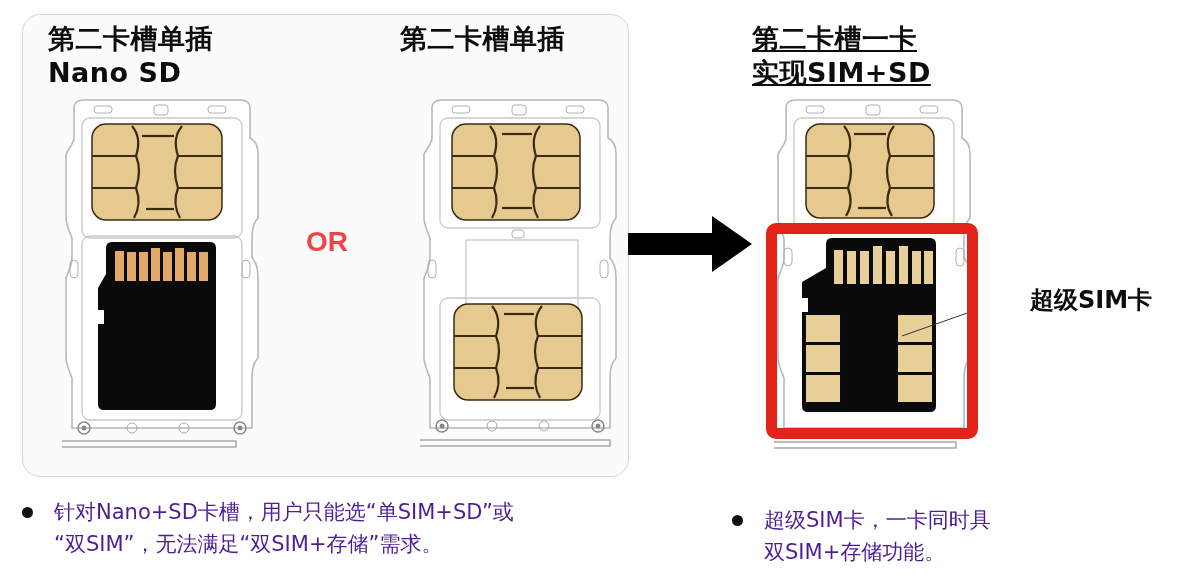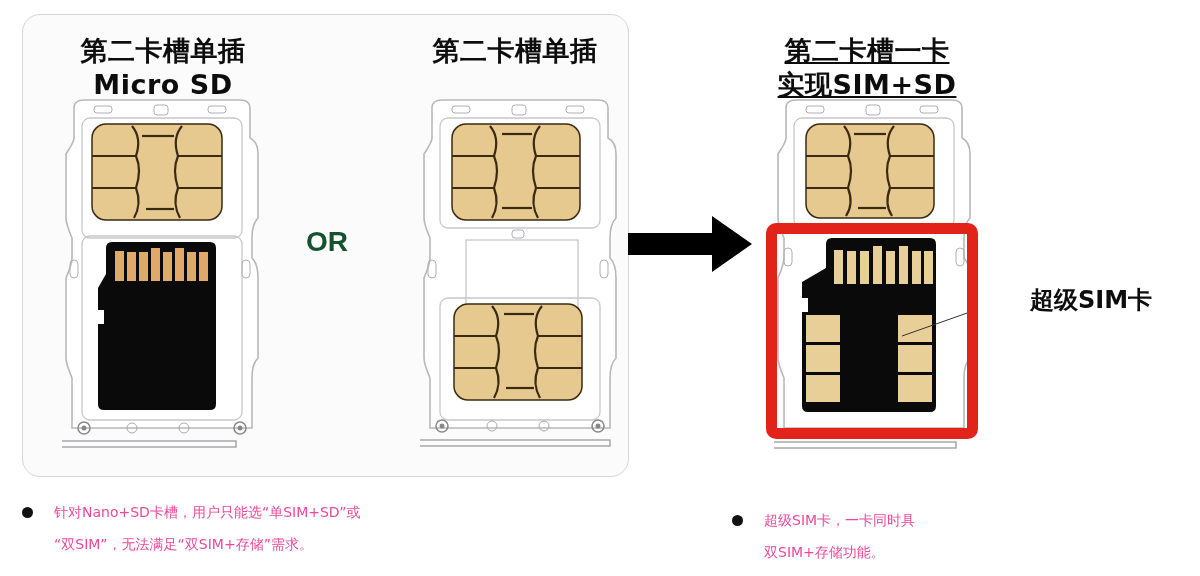--- a/index.html
+++ b/index.html
@@ -8,53 +8,53 @@
     background:#ffffff;
     font-family:"DejaVu Sans","Liberation Sans",sans-serif;
     color:#111;
   }
   .panel {
     position:absolute; left:22px; top:14px; width:607px; height:463px;
     border:1.5px solid #d6d6d8; border-radius:18px; background:#fbfbfc;
     box-sizing:border-box;
   }
   .title {
-    position:absolute; text-align:center; font-weight:bold;
-    font-size:27px; line-height:34px; color:#0d0d0d; letter-spacing:0.5px;margin-top:12px;
+    position:absolute; text-align:left; font-weight:bold;
+    font-size:27px; line-height:34px; color:#0d0d0d; letter-spacing:0.5px;
   }
   .or-label {
-    position:absolute; left:306px; top:226px; font-size:28px; font-weight:bold; color:#14532d;
+    position:absolute; left:306px; top:226px; font-size:28px; font-weight:bold; color:#ef4444;
     font-family:"Liberation Sans","DejaVu Sans",sans-serif;
   }
   .tray { position:absolute; }
   .tray svg { display:block; }
   .arrow { position:absolute; left:628px; top:216px; }
   .red-box {
     position:absolute; left:766px; top:223px; width:212px; height:216px;
     border:11px solid #e2231a; border-radius:10px; box-sizing:border-box;
   }
   .callout-label {
     position:absolute; left:1030px; top:284px; font-size:24px; font-weight:bold; color:#0d0d0d;text-align:right;
   }
   .note {
-    position:absolute; font-size:14px; line-height:32px; color:#ec4899;
+    position:absolute; font-size:21px; line-height:32px; color:#4c1d95;
   }
   .note .bullet {
     position:absolute; left:0; top:11px; width:11px; height:11px; border-radius:50%; background:#111;
   }
   .note .text { position:absolute; left:32px; top:0; white-space:nowrap; }
 </style>
 </head>
 <body>
 
 <div class="panel"></div>
 
 <div class="title" style="left:48px; top:22px; width:230px;">
   <div>第二卡槽单插</div>
-  <div>Micro SD</div>
+  <div>Nano SD</div>
 </div>
 
 <div class="title" style="left:400px; top:22px; width:230px;">
   <div>第二卡槽单插</div>
 </div>
 
 <div class="title" style="left:752px; top:22px; width:230px;text-decoration:underline;">
   <div>第二卡槽一卡</div>
   <div>实现SIM+SD</div>
 </div>

